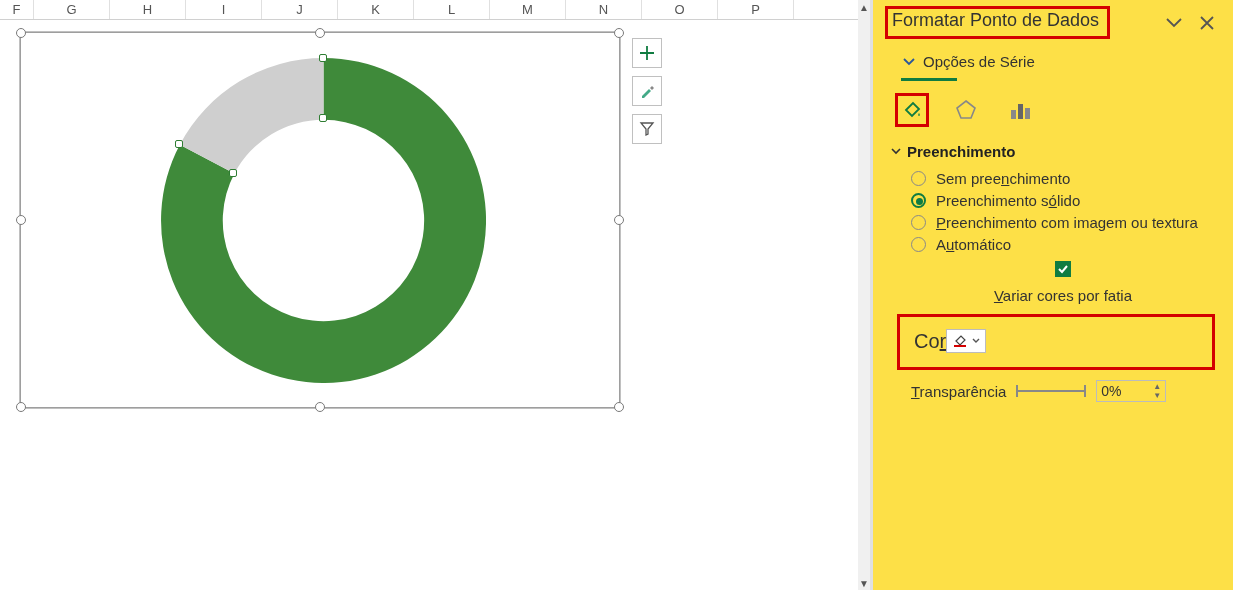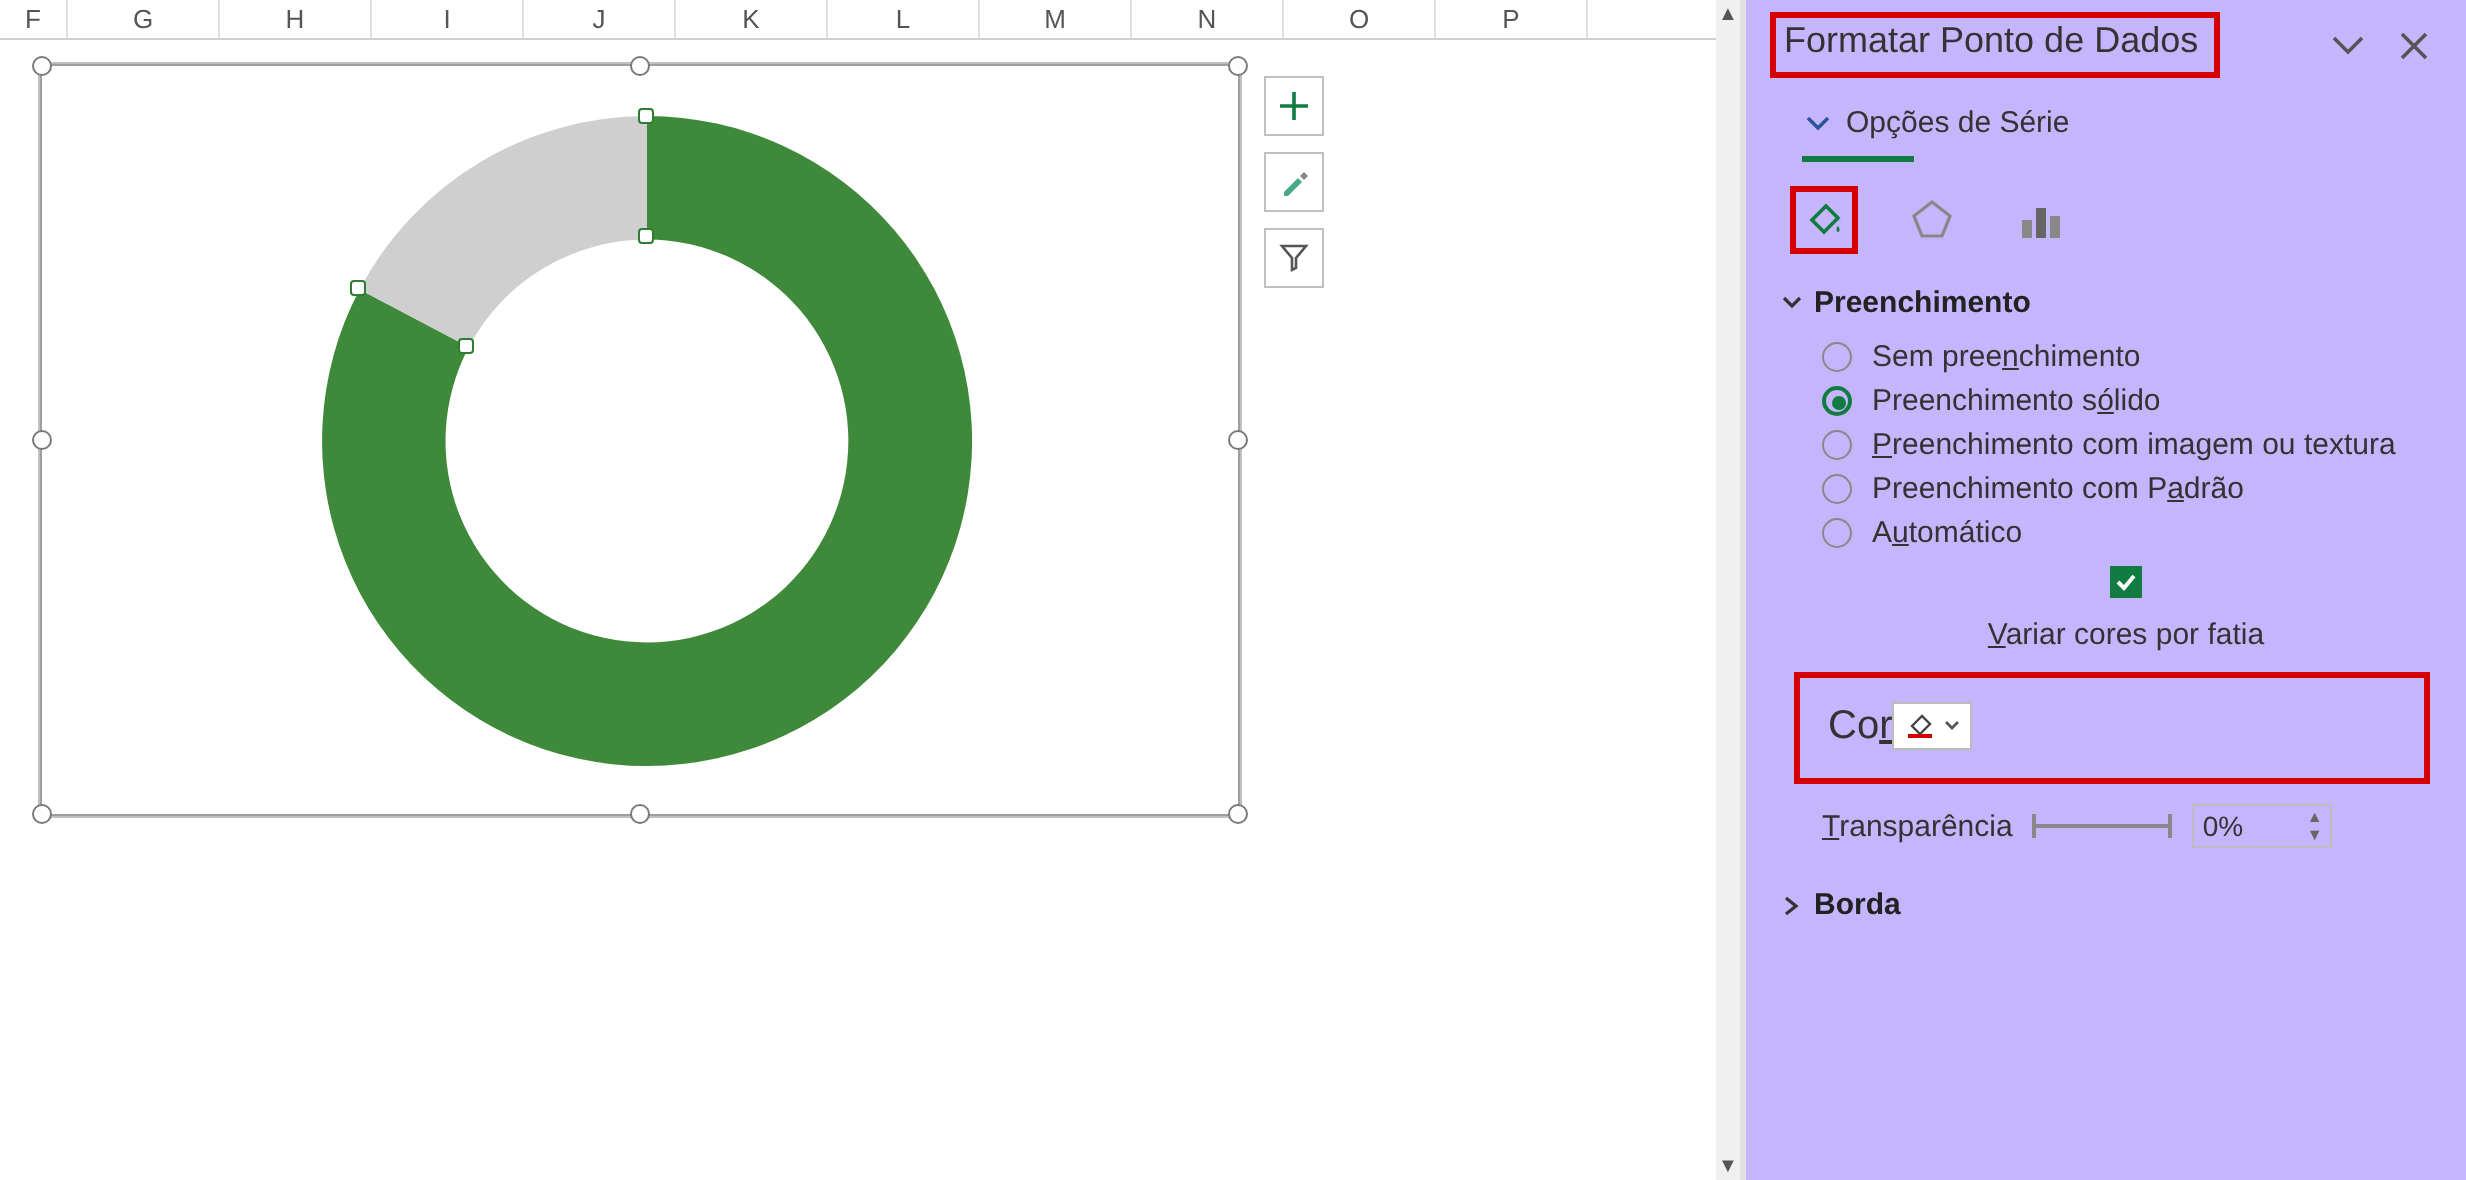--- a/index.html
+++ b/index.html
@@ -32,21 +32,21 @@
 
   
   .vscroll { position:absolute; left:858px; top:0; width:12px; height:590px; background:#f0f0f0; }
   .vscroll .arrow { position:absolute; left:0; width:12px; height:14px; display:flex; align-items:center; justify-content:center; color:#555; font-size:10px; cursor:pointer; }
   .vscroll .arrow.up{ top:0; } .vscroll .arrow.down{ bottom:0; }
 
   
   .divider { position:absolute; left:870px; top:0; width:3px; height:590px; background:#e0e0e0; }
 
   
-  .panel { position:absolute; left:873px; top:0; width:360px; height:590px; background:#c4b5fd; padding:6px 18px 0 18px; }
+  .panel { position:absolute; left:873px; top:0; width:360px; height:590px; background:#fde047; padding:6px 18px 0 18px; }
   .panel-hdr { display:flex; align-items:center; justify-content:space-between; margin-bottom:4px; }
   .panel-title { font-size:18px; color:#333; font-weight:400; }
   .red-box { border:3px solid #d40000; padding:1px 8px 5px 4px; margin-left:-6px; }
   .panel-ctrls { display:flex; gap:16px; align-items:center; }
   .panel-ctrls svg { cursor:pointer; }
 
   .dropdown-row { display:flex; align-items:center; gap:8px; margin:14px 0 4px 12px; font-size:15px; color:#333; cursor:pointer; }
   .accent-bar { height:3px; width:56px; background:#107c41; margin-left:10px; margin-top:8px; }
 
   .tab-icons { display:flex; gap:20px; align-items:center; margin:12px 0 16px 4px; }
@@ -212,24 +212,20 @@
   <div class="radio-row sel">
     <span class="radio-outer"></span>
     <span>Preenchimento s<span class="u">ó</span>lido</span>
   </div>
   <div class="radio-row">
     <span class="radio-outer"></span>
     <span><span class="u">P</span>reenchimento com imagem ou textura</span>
   </div>
   <div class="radio-row">
     <span class="radio-outer"></span>
-    <span>Preenchimento com P<span class="u">a</span>drão</span>
-  </div>
-  <div class="radio-row">
-    <span class="radio-outer"></span>
     <span>A<span class="u">u</span>tomático</span>
   </div>
 
   <div class="check-row">
     <span class="checkbox">
       <svg width="12" height="12">
           <path d="M2 6l3 3 5-6" stroke="#fff" stroke-width="2" fill="none"></path>
         </svg>
     </span>
     <span><span class="u">V</span>ariar cores por fatia</span>
@@ -255,20 +251,14 @@
     <div class="slider-track"></div>
     <div class="trans-input">
       <span>0%</span>
       <div class="spinner">
         <div>▲</div>
         <div>▼</div>
       </div>
     </div>
   </div>
 
-  <div class="section-hdr" style="margin-top:20px;">
-    <svg width="10" height="10">
-        <path d="M2 1l5 4-5 4" fill="none" stroke="#333" stroke-width="1.6"></path>
-      </svg>
-    <span>Borda</span>
-  </div>
 
 </div>
 
 </body></html>

